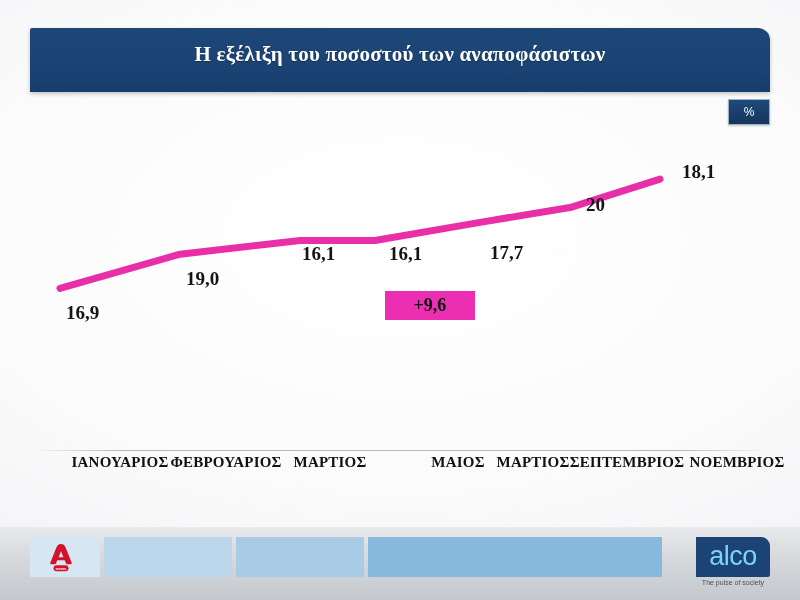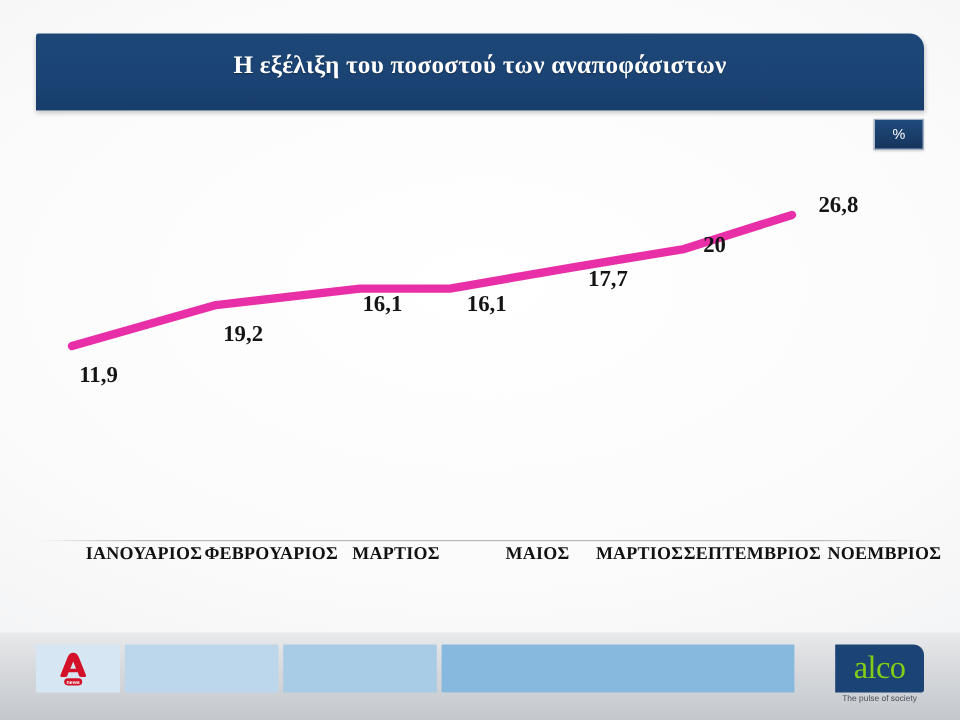--- a/index.html
+++ b/index.html
@@ -181,22 +181,22 @@
     width: 74px;
     height: 40px;
     background: #1b4475;
     border-top-right-radius: 9px;
     border-bottom-right-radius: 2px;
     display: flex;
     align-items: center;
     justify-content: center;
   }
   #alco-wordmark {
-    color: #84cc16;
-    font-family: Liberation Serif, serif;
+    color: #7dd3fc;
+    font-family: Liberation Sans, sans-serif;
     font-size: 27px;
     line-height: 1;
     letter-spacing: -0.5px;
     margin-top: -1px;
   }
   #alco-tagline {
     position: absolute;
     left: 666px;
     top: 42px;
     width: 74px;
@@ -219,38 +219,41 @@
   <div id="percent-badge">
     <span>%</span>
   </div>
 
   <div id="plot-area">
     <svg id="plot-svg" viewBox="0 0 740 310" preserveAspectRatio="none">
       <polyline id="series-line" fill="none" stroke="#e82fa8" stroke-width="7" stroke-linecap="round" stroke-linejoin="round" points="30,148.36923076923077 150,114.21538461538462 270,100.55384615384614 345,100.55384615384614 450,82.33846153846154 540,67.53846153846155 630,39.07692307692308"></polyline>
     </svg>
 
     <div id="point-labels">
-        <div class="point-label" style="left: 36px; top: 162.369px;">11,9</div>
-        <div class="point-label" style="left: 156px; top: 128.215px;">19,2</div>
+        <div class="point-label" style="left: 36px; top: 162.369px;">16,9</div>
+        <div class="point-label" style="left: 156px; top: 128.215px;">19,0</div>
         <div class="point-label" style="left: 272px; top: 102.554px;">16,1</div>
         <div class="point-label" style="left: 359px; top: 102.554px;">16,1</div>
-        <div class="point-label" style="left: 460px; top: 82px; font-family: Liberation Serif, serif;">17,7</div>
+        <div class="point-label" style="left: 460px; top: 102px; font-family: Liberation Serif, serif;">17,7</div>
         <div class="point-label" style="left: 556px; top: 53.5385px;">20</div>
-        <div class="point-label" style="left: 652px; top: 21.0769px;">26,8</div>
+        <div class="point-label" style="left: 652px; top: 21.0769px;">18,1</div>
       </div>
   </div>
 
+  <div id="delta-badge">
+    <span>+9,6</span>
+  </div>
 
   <div id="axis-separator"></div>
 
   <div id="month-row">
       <div class="month-label" style="left: 90px;">ΙΑΝΟΥΑΡΙΟΣ</div>
       <div class="month-label" style="left: 196px; text-align: right;">ΦΕΒΡΟΥΑΡΙΟΣ</div>
       <div class="month-label" style="left: 300px;">ΜΑΡΤΙΟΣ</div>
-      <div class="month-label" style="left: 418px;">ΜΑΙΟΣ</div>
+      <div class="month-label" style="left: 428px;">ΜΑΙΟΣ</div>
       <div class="month-label" style="left: 503px;">ΜΑΡΤΙΟΣ</div>
       <div class="month-label" style="left: 597px;">ΣΕΠΤΕΜΒΡΙΟΣ</div>
       <div class="month-label" style="left: 707px;">ΝΟΕΜΒΡΙΟΣ</div>
     </div>
 
   <div id="footer">
     <div id="footer-blocks">
       <div class="footer-block" id="fb0">
         <svg id="alpha-logo" viewBox="0 0 34 34">
           <path d="M17 4 C14.5 4 13.2 5.6 12.3 7.8 L6.4 22.4 C6.0 23.4 6.6 24.2 7.6 24.2 L10.6 24.2 C11.4 24.2 11.9 23.8 12.2 23.0 L13.2 20.2 L20.8 20.2 L21.8 23.0 C22.1 23.8 22.6 24.2 23.4 24.2 L26.4 24.2 C27.4 24.2 28.0 23.4 27.6 22.4 L21.7 7.8 C20.8 5.6 19.5 4 17 4 Z M17 11.2 L19.4 17.2 L14.6 17.2 Z" fill="#d3122a"></path>

